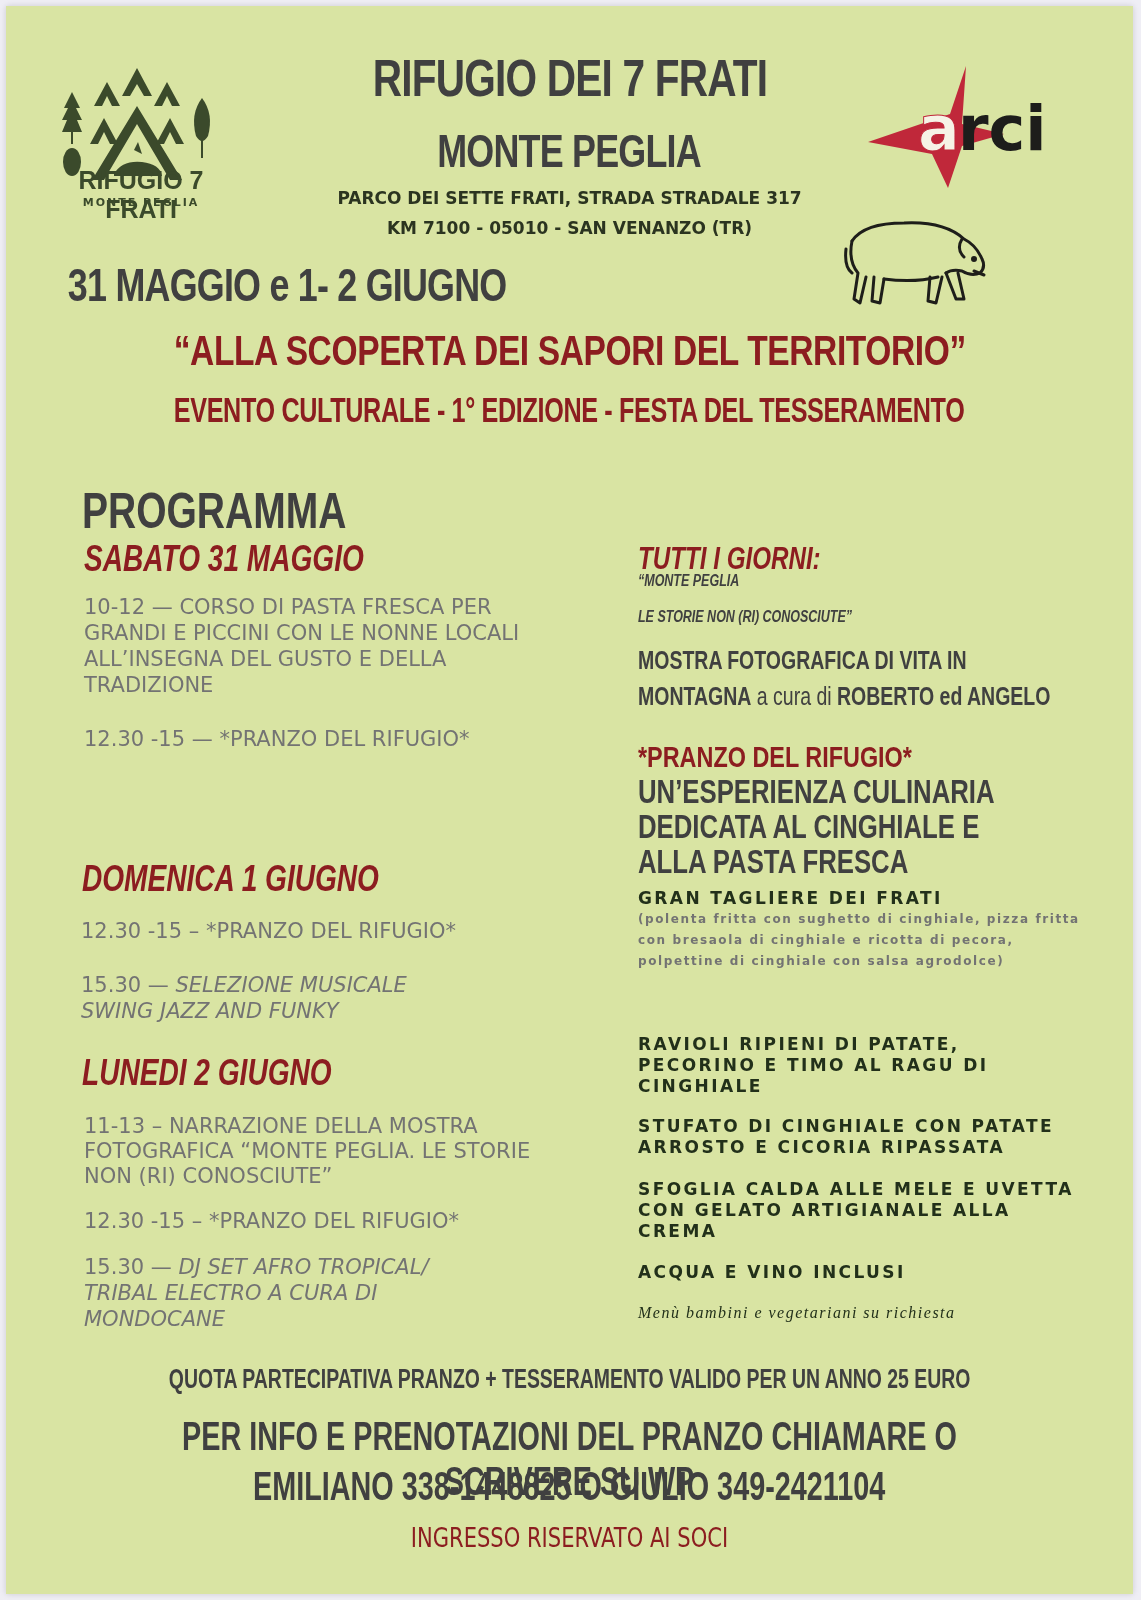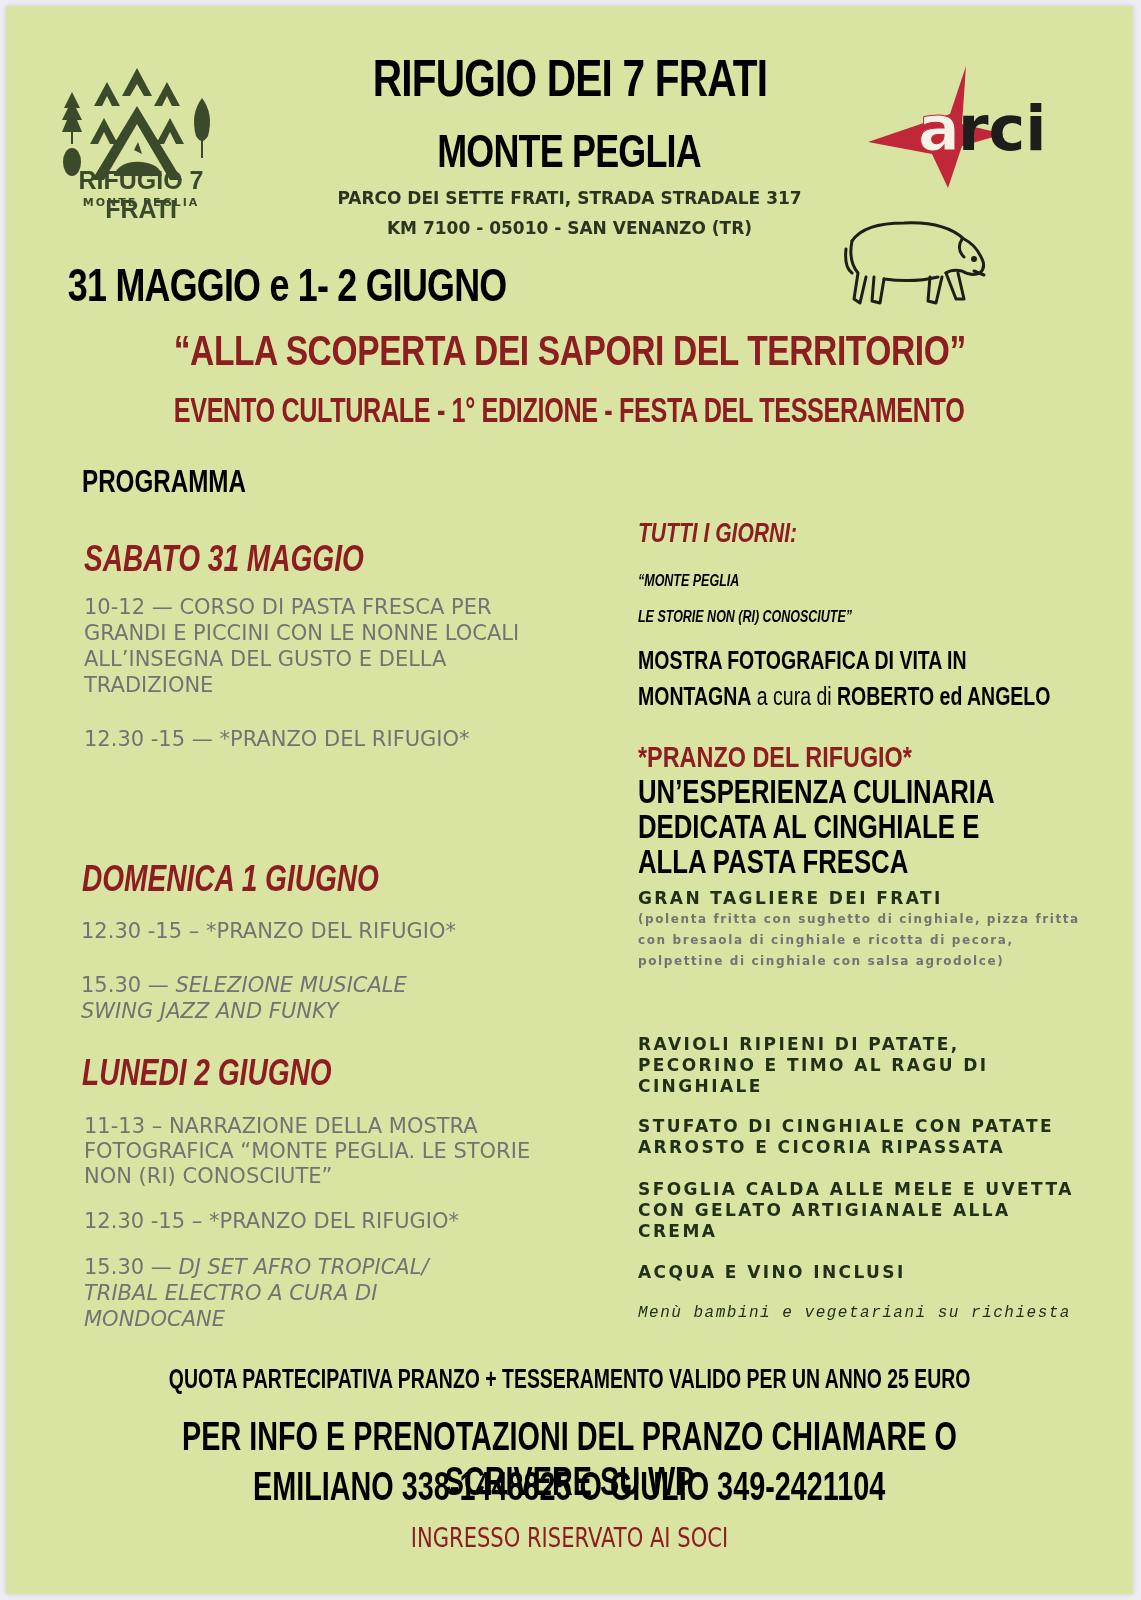--- a/index.html
+++ b/index.html
@@ -12,21 +12,21 @@
     .poster {
       position: absolute; left: 6px; top: 6px; width: 1127px; height: 1588px;
       background: #d9e4a3;
       box-shadow: 0 0 6px rgba(0,0,0,0.15);
     }
     .cond {
       font-family: "Liberation Sans", sans-serif;
       font-weight: bold;
       transform-origin: left top;
     }
-    .dark { color: #000000; }
+    .dark { color: #404040; }
     .red { color: #8c1d20; }
     .abs { position: absolute; }
     .center { text-align: center; left: 0; right: 0; }
 
     
     .title1 { top: 42px; font-size: 52px; letter-spacing: -1px; }
     .title2 { top: 118px; font-size: 46px; letter-spacing: -1px; }
     .addr { font-family: "DejaVu Sans", sans-serif; font-size: 17px; color: #2b3420; font-weight: 600; }
     .addr1 { top: 182px; }
     .addr2 { top: 212px; }
@@ -39,34 +39,34 @@
 
     
     .logo { left: 46px; top: 56px; width: 170px; height: 150px; }
     .logo-title { font-family: "Liberation Sans", sans-serif; font-weight: bold; font-size: 25px; color: #3b4a2b; left: 40px; top: 160px; width: 190px; text-align: center; }
     .logo-sub { font-family: "DejaVu Sans", sans-serif; font-weight: bold; font-size: 11px; letter-spacing: 2px; color: #3b4a2b; left: 40px; top: 190px; width: 190px; text-align: center; }
 
     .arci { left: 860px; top: 56px; width: 190px; height: 130px; }
     .boar { left: 828px; top: 205px; width: 160px; height: 100px; }
 
     
-    .prog { left: 76px; top: 458px; font-size: 31px; text-decoration: underline; }
+    .prog { left: 76px; top: 476px; font-size: 50px; text-decoration: underline; }
     .day { font-size: 36px; font-style: italic; }
     .item { font-family: "DejaVu Sans", sans-serif; font-size: 21px; line-height: 26px; color: #737373; }
     .item i { font-style: italic; }
 
     .left-col { left: 78px; width: 470px; }
 
     .right-col { left: 632px; width: 460px; }
     .rc-italic { font-family: "Liberation Sans", sans-serif; font-weight: bold; font-style: italic; font-size: 16px; }
     .rc-bold { font-family: "Liberation Sans", sans-serif; font-weight: bold; font-size: 25px; }
     .rc-head { font-family: "Liberation Sans", sans-serif; font-weight: bold; font-size: 33px; line-height: 35px; }
     .menu { font-family: "DejaVu Sans", sans-serif; font-size: 17px; letter-spacing: 2.4px; line-height: 21px; color: #22301a; font-weight: 600; }
     .menu-desc { font-family: "DejaVu Sans", sans-serif; font-size: 12px; letter-spacing: 1.6px; line-height: 21px; color: #737373; }
-    .menu-note { font-family: Liberation Mono, monospace; font-style: italic; font-size: 16px; letter-spacing: 1.5px; color: #22301a; }
+    .menu-note { font-family: Liberation Serif, serif; font-style: italic; font-size: 16px; letter-spacing: 1.5px; color: #22301a; }
 
     .quota { top: 1358px; font-size: 27px; }
     .info { top: 1408px; font-size: 40px; }
     .phones { top: 1458px; font-size: 40px; }
     .ingresso { top: 1516px; font-size: 27px; font-family: "DejaVu Sans", sans-serif; font-weight: normal; }
   </style>
 </head>
 <body>
 
 <div class="poster">
@@ -169,21 +169,21 @@
   </div>
   <div class="abs item left-col" style="top:1202px;">
     <span>12.30 -15 –</span>
     <span>*PRANZO DEL RIFUGIO*</span>
   </div>
   <div class="abs item left-col" style="top:1248px; width:420px;">
     <span>15.30  —</span>
     <i>DJ SET AFRO TROPICAL/ TRIBAL ELECTRO A CURA DI MONDOCANE</i>
   </div>
 
-  <div class="abs right-col rc-italic red" style="top:512px; font-size:27px;">
+  <div class="abs right-col rc-italic red" style="top:535px; font-size:31px;">
     <span class="squeeze" style="transform-origin:left;">TUTTI I GIORNI:</span>
   </div>
   <div class="abs right-col rc-italic dark" style="top:566px;">
     <span class="squeeze" style="transform-origin:left;">“MONTE PEGLIA</span>
   </div>
   <div class="abs right-col rc-italic dark" style="top:602px;">
     <span class="squeeze" style="transform-origin:left;">LE STORIE NON  (RI) CONOSCIUTE”</span>
   </div>
   <div class="abs right-col rc-bold dark" style="top:640px;">
     <span class="squeeze" style="transform-origin:left;">MOSTRA FOTOGRAFICA DI VITA IN</span>

